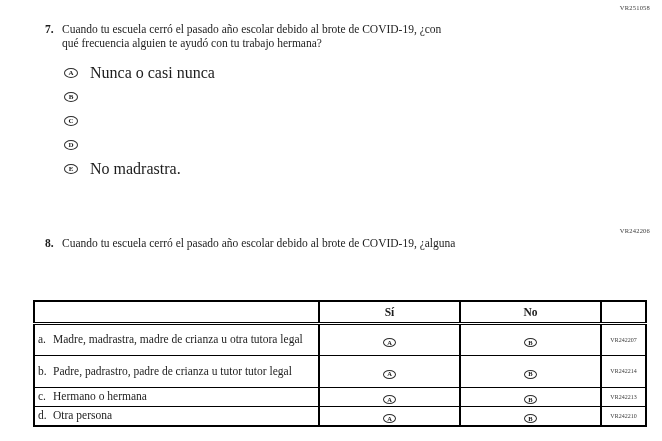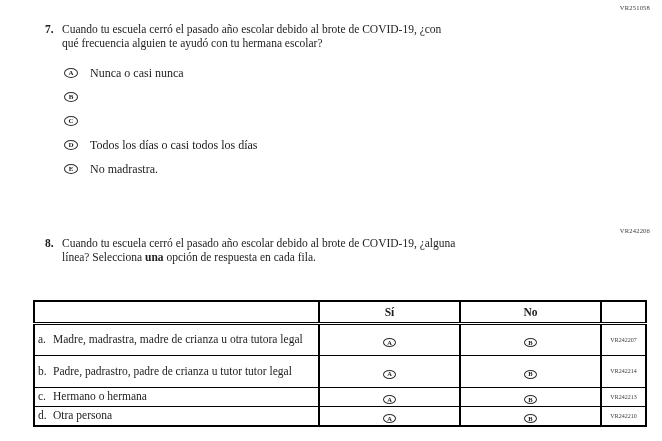--- a/index.html
+++ b/index.html
@@ -50,21 +50,21 @@
     width: 14px;
     height: 10px;
     border: 1px solid #2e2e2e;
     border-radius: 50%;
     font-size: 7px;
     font-weight: bold;
     color: #1c1c1c;
     flex: 0 0 auto;
     line-height: 1;
   }
-  .option-label { font-size: 12px; }
+  .option-label { font-size: 16px; }
 
   table.answer-grid {
     position: absolute;
     left: 33px; top: 300px;
     border-collapse: collapse;
     table-layout: fixed;
     border: 2px solid #000;
   }
   .answer-grid col.c1 { width: 285px; }
   .answer-grid col.c2 { width: 141px; }
@@ -104,21 +104,21 @@
 </style>
 </head>
 <body>
 
 <div class="form-code top-code">VR251058</div>
 
 <div class="question q7">
   <div class="qnum">7.</div>
   <div class="qtext">
     <div>Cuando tu escuela cerró el pasado año escolar debido al brote de COVID-19, ¿con</div>
-    <div>qué frecuencia alguien te ayudó con tu hermana escolar?</div>
+    <div>qué frecuencia alguien te ayudó con tu trabajo hermana?</div>
   </div>
 </div>
 
 <div class="options">
   <div class="option">
     <span class="bubble">
         <span>A</span>
       </span>
     <span class="option-label">Nunca o casi nunca</span>
   </div>
@@ -129,37 +129,35 @@
   </div>
   <div class="option">
     <span class="bubble">
         <span>C</span>
       </span>
   </div>
   <div class="option">
     <span class="bubble">
         <span>D</span>
       </span>
-    <span class="option-label">Todos los días o casi todos los días</span>
   </div>
   <div class="option">
     <span class="bubble">
         <span>E</span>
       </span>
     <span class="option-label">No madrastra.</span>
   </div>
 </div>
 
 <div class="form-code q8-code">VR242206</div>
 
 <div class="question q8">
   <div class="qnum">8.</div>
   <div class="qtext">
     <div>Cuando tu escuela cerró el pasado año escolar debido al brote de COVID-19, ¿alguna</div>
-    <div><span>línea? Selecciona</span> <span class="bold-word">una</span> <span>opción de respuesta en cada fila.</span></div>
   </div>
 </div>
 
 <table class="answer-grid">
   <colgroup>
       <col class="c1">
       <col class="c2">
       <col class="c3">
       <col class="c4">
     </colgroup>

